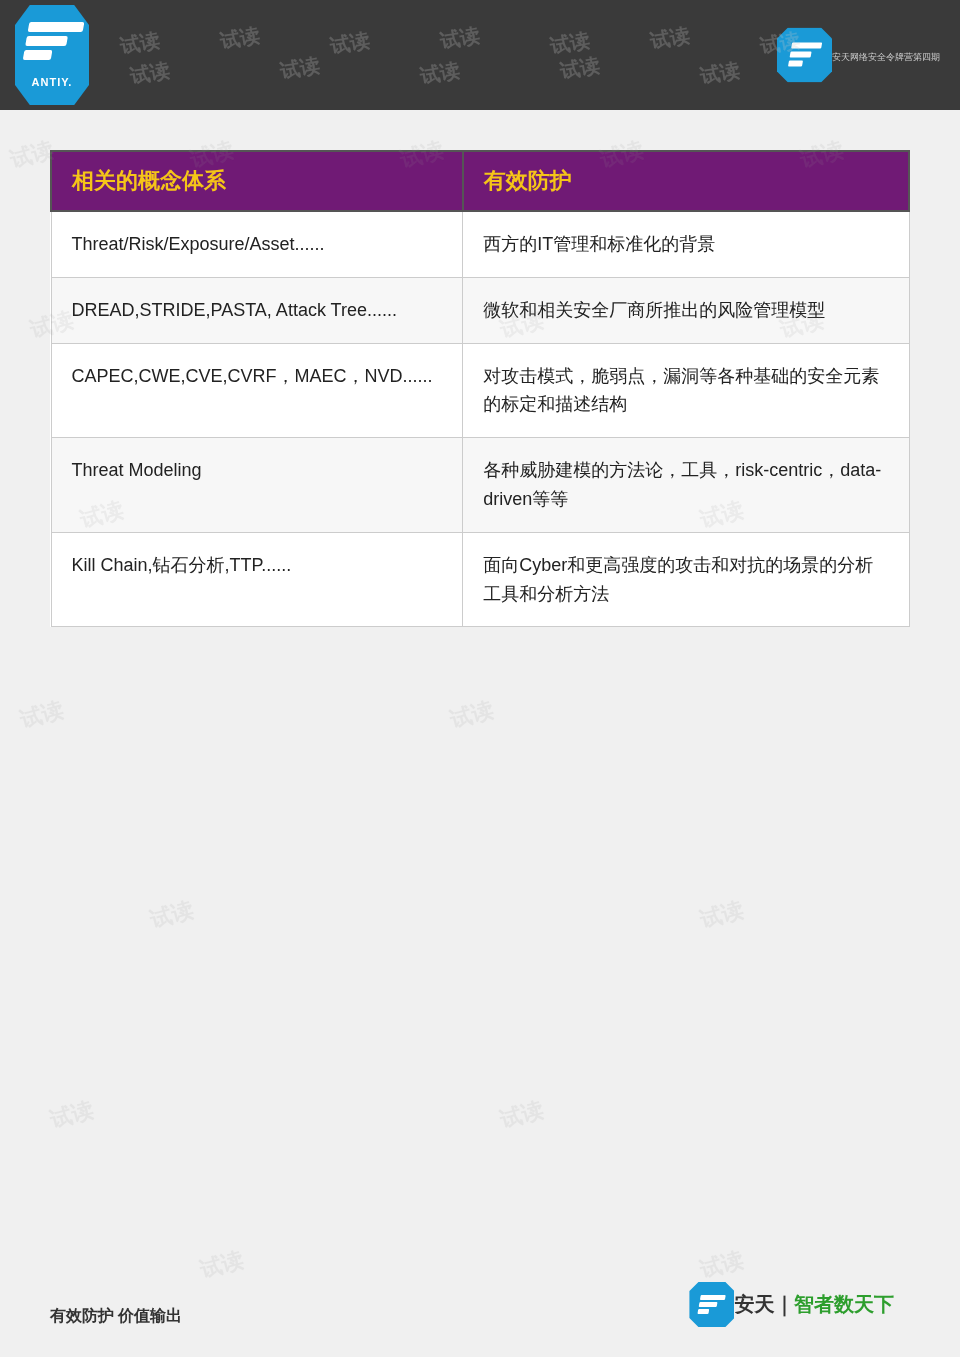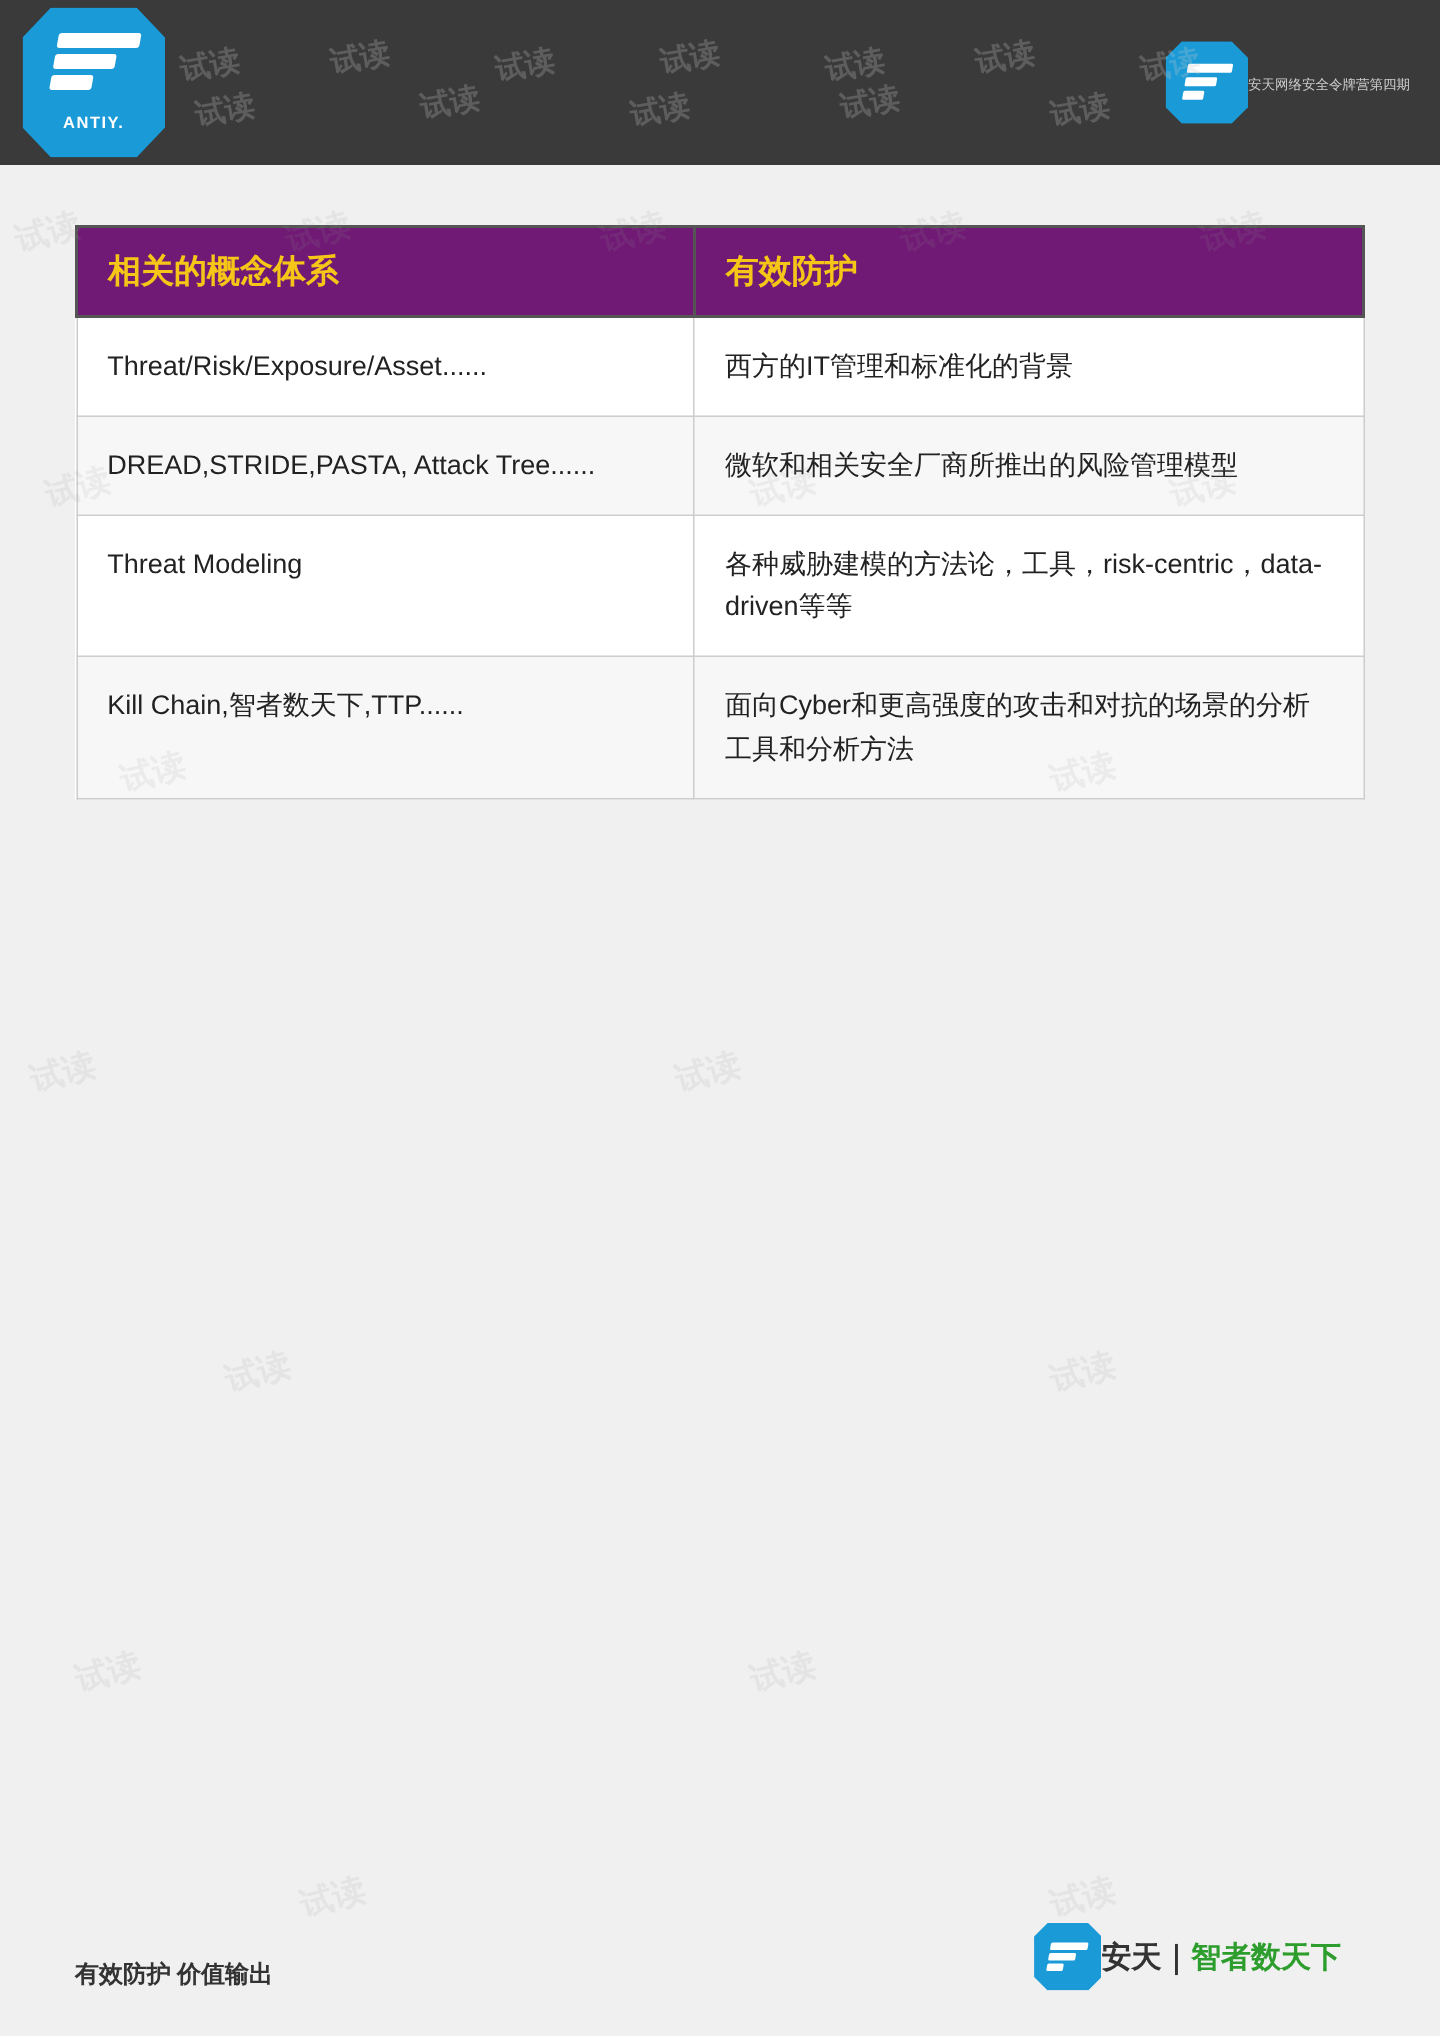--- a/index.html
+++ b/index.html
@@ -17,21 +17,21 @@
       width: 100%;
       height: 110px;
       background: #3a3a3a;
       display: flex;
       align-items: center;
       position: relative;
       overflow: hidden;
     }
 
     .header-logo {
-      width: 95px;
+      width: 74px;
       height: 100px;
       background: #1a9ad7;
       clip-path: polygon(20% 0%, 80% 0%, 100% 20%, 100% 80%, 80% 100%, 20% 100%, 0% 80%, 0% 20%);
       display: flex;
       flex-direction: column;
       align-items: center;
       justify-content: center;
       margin-left: 15px;
       flex-shrink: 0;
       position: relative;
@@ -332,25 +332,29 @@
     <tbody id="table-body">
     <tr>
           <td class="col-left">Threat/Risk/Exposure/Asset......</td>
           <td class="col-right">西方的IT管理和标准化的背景</td>
         </tr>
         <tr>
           <td class="col-left">DREAD,STRIDE,PASTA, Attack Tree......</td>
           <td class="col-right">微软和相关安全厂商所推出的风险管理模型</td>
         </tr>
         <tr>
+          <td class="col-left">CAPEC,CWE,CVE,CVRF，MAEC，NVD......</td>
+          <td class="col-right">对攻击模式，脆弱点，漏洞等各种基础的安全元素的标定和描述结构</td>
+        </tr>
+        <tr>
           <td class="col-left">Threat Modeling</td>
           <td class="col-right">各种威胁建模的方法论，工具，risk-centric，data-driven等等</td>
         </tr>
         <tr>
-          <td class="col-left">Kill Chain,智者数天下,TTP......</td>
+          <td class="col-left">Kill Chain,钻石分析,TTP......</td>
           <td class="col-right">面向Cyber和更高强度的攻击和对抗的场景的分析工具和分析方法</td>
         </tr>
       </tbody>
   </table>
 </div>
 
 <div class="footer">
   <div class="footer-left">有效防护 价值输出</div>
   <div class="footer-right">
     <div class="footer-logo-hex">

